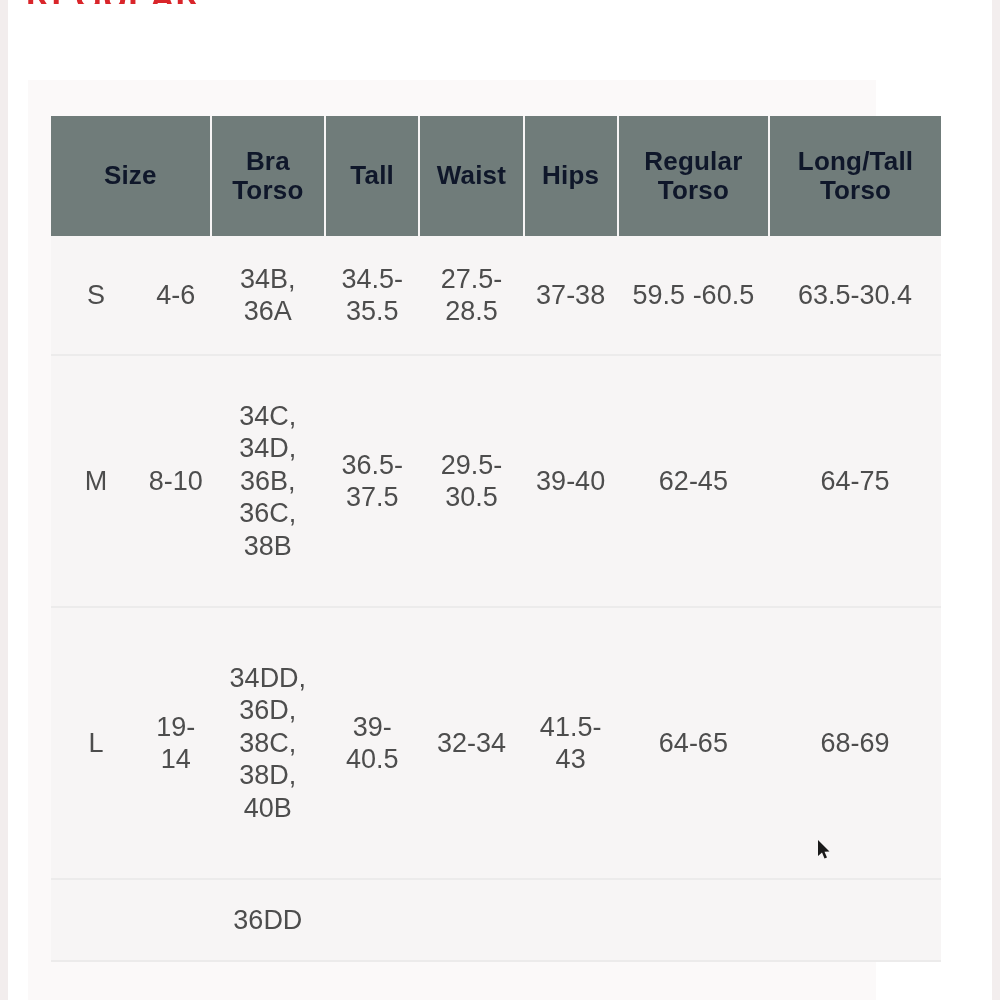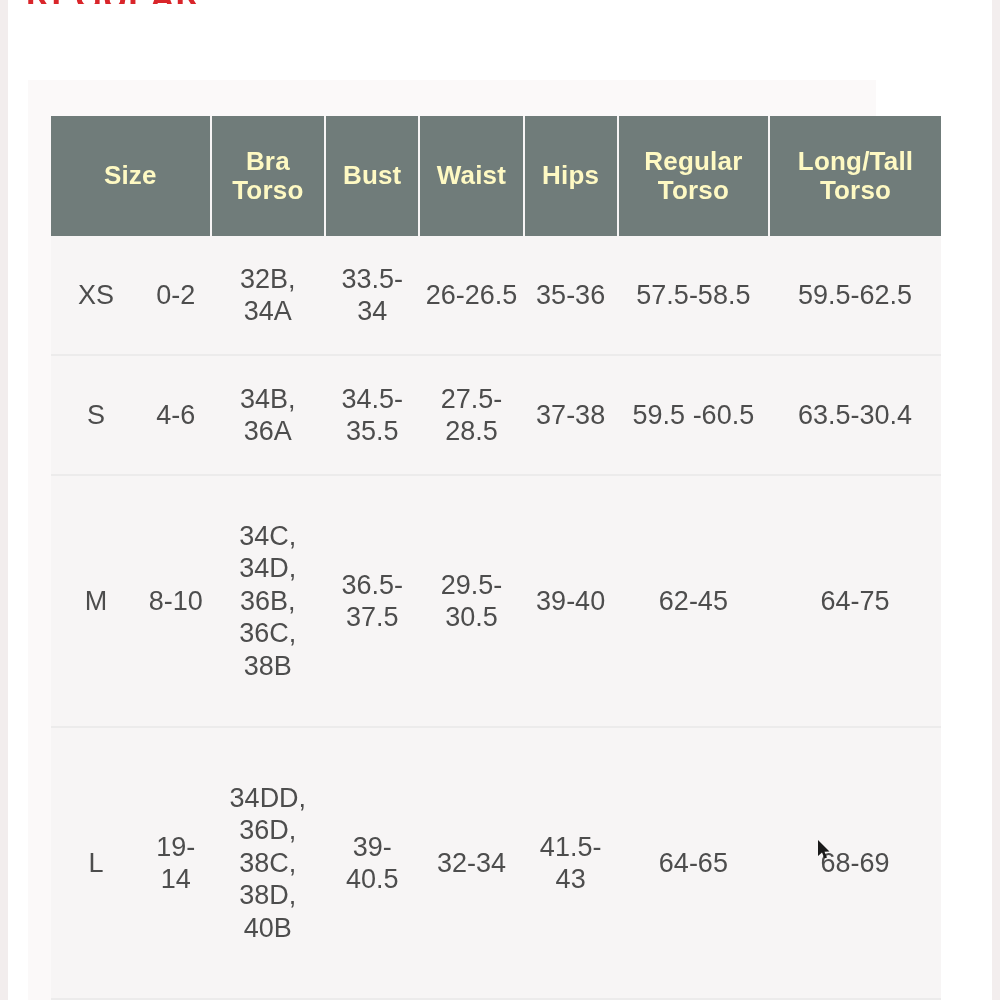--- a/index.html
+++ b/index.html
@@ -72,21 +72,21 @@
 
   table.size-table {
     border-collapse: collapse;
     width: 890px;
     table-layout: fixed;
     background: #f7f5f5;
   }
 
   table.size-table thead th {
     background: #707c7a;
-    color: #fef9c3;
+    color: #0f172a;
     font-size: 26px;
     font-weight: bold;
     text-align: center;
     vertical-align: middle;
     padding: 8px 4px;
     height: 104px;
     border-right: 2px solid #f7f5f5;
     line-height: 1.12;
     letter-spacing: 0.2px;
   }
@@ -166,38 +166,28 @@
         <col class="c-bust">
         <col class="c-waist">
         <col class="c-hips">
         <col class="c-regtorso">
         <col class="c-longtors">
       </colgroup>
       <thead>
         <tr>
           <th class="blank-head" colspan="2">Size</th>
           <th>Bra Torso</th>
-          <th>Bust</th>
+          <th>Tall</th>
           <th>Waist</th>
           <th>Hips</th>
           <th>Regular Torso</th>
           <th>Long/Tall Torso</th>
         </tr>
       </thead>
       <tbody>
-        <tr class="row-xs">
-          <td class="cell-size">XS</td>
-          <td>0-2</td>
-          <td>32B, 34A</td>
-          <td>33.5-34</td>
-          <td>26-26.5</td>
-          <td>35-36</td>
-          <td>57.5-58.5</td>
-          <td>59.5-62.5</td>
-        </tr>
         <tr class="row-s">
           <td class="cell-size">S</td>
           <td>4-6</td>
           <td>34B, 36A</td>
           <td>34.5-35.5</td>
           <td>27.5-28.5</td>
           <td>37-38</td>
           <td>59.5 -60.5</td>
           <td>63.5-30.4</td>
         </tr>

